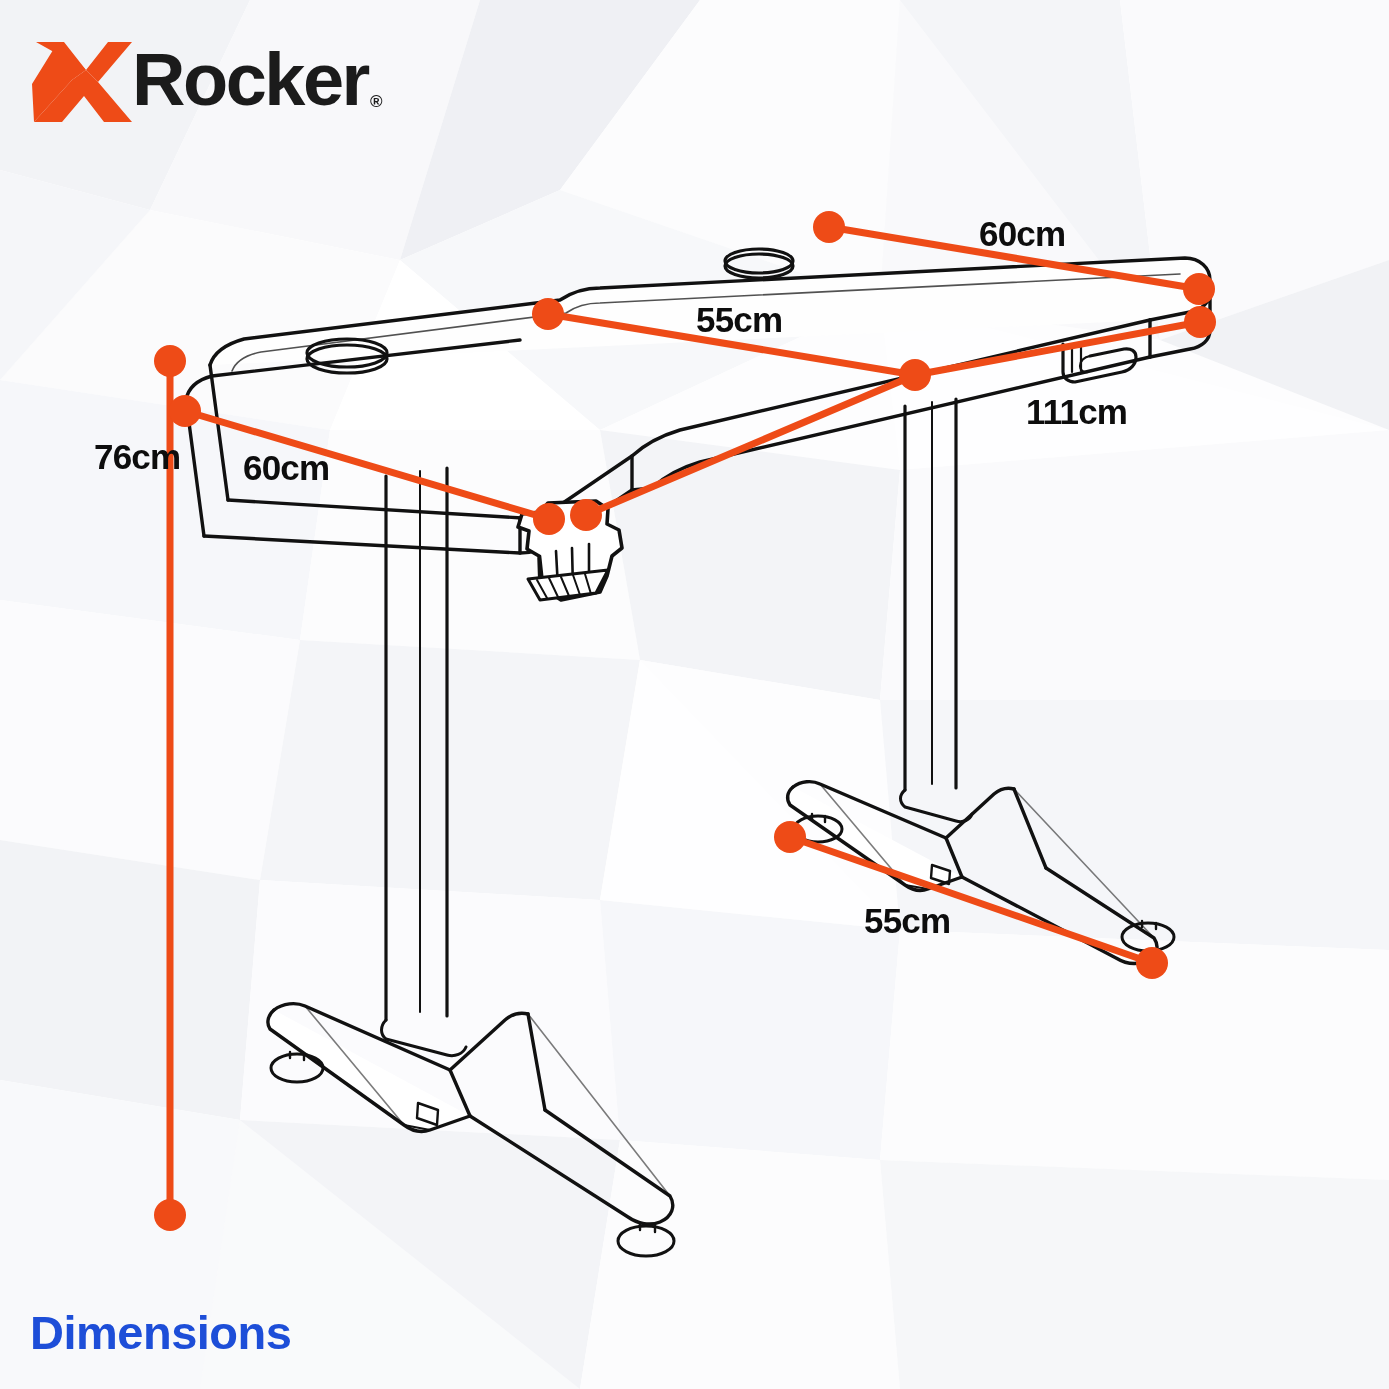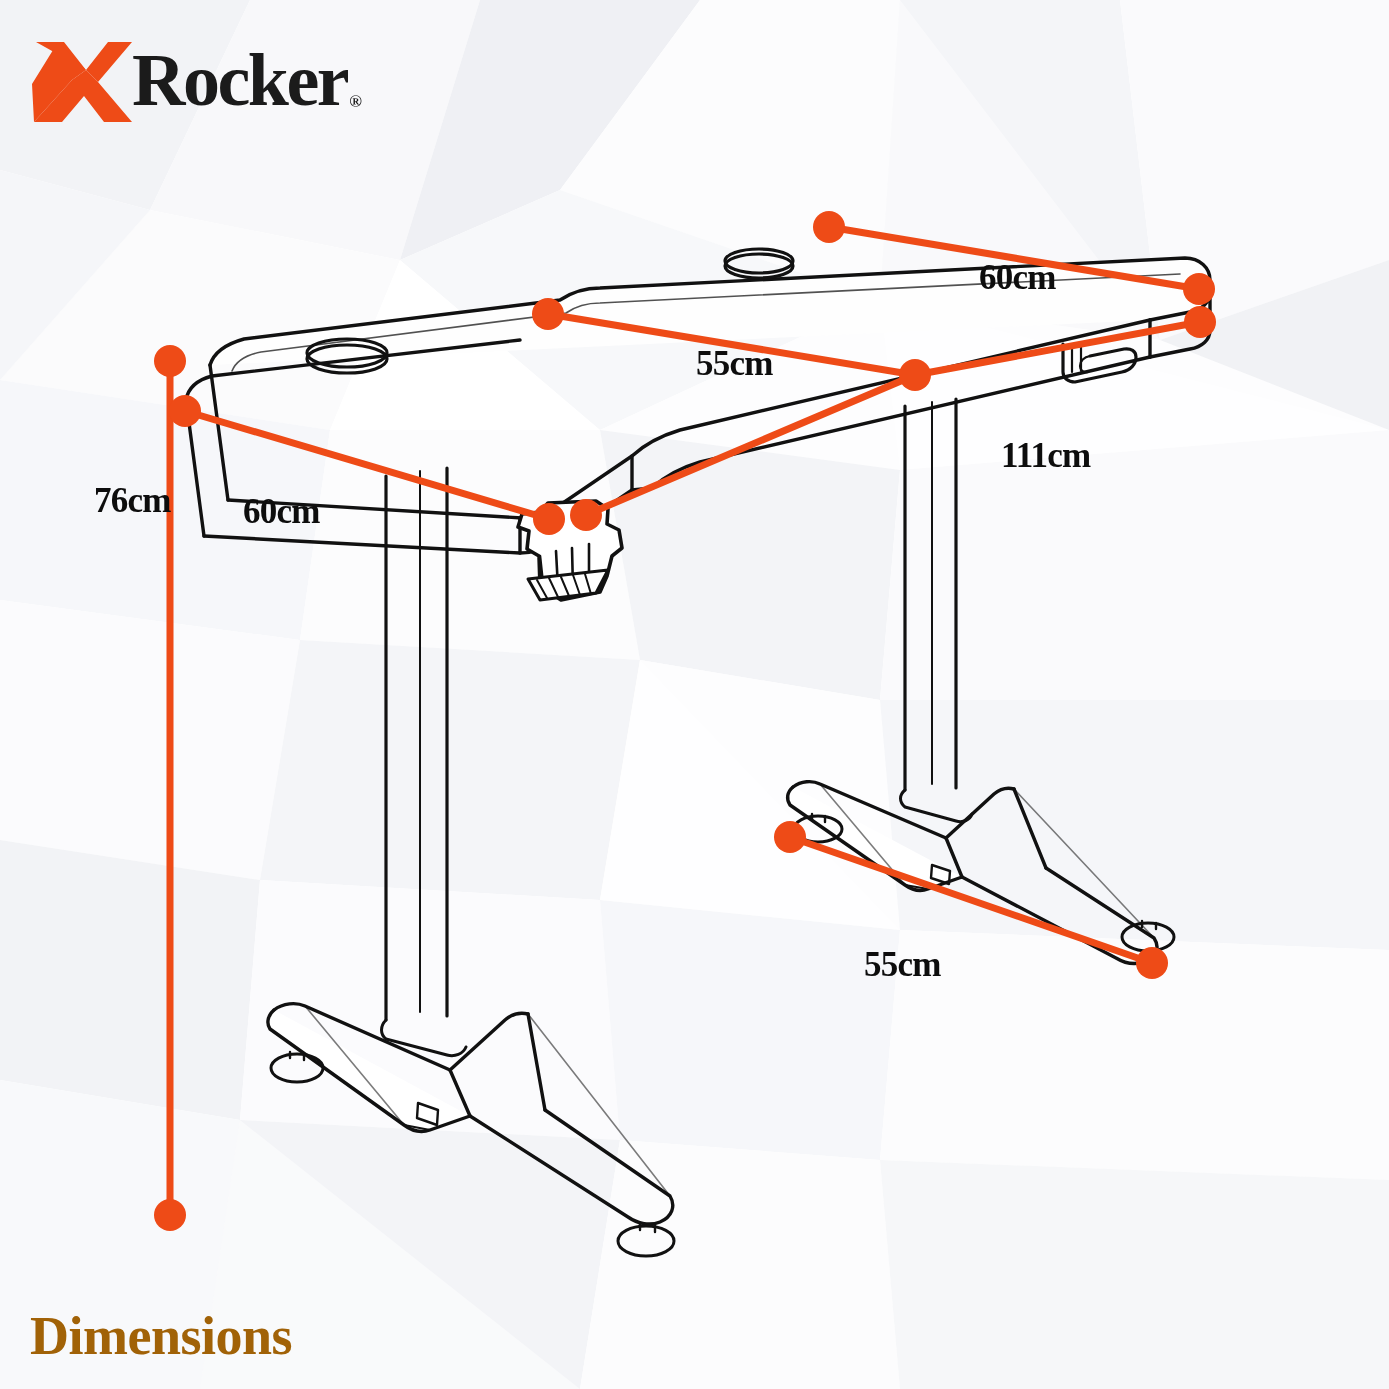--- a/index.html
+++ b/index.html
@@ -4,21 +4,21 @@
 <title>X Rocker Desk Dimensions</title>
 <style>
   html,body{margin:0;padding:0;}
   body{
     width:1389px;height:1389px;
     background:#ffffff;
     font-family:"Liberation Sans", sans-serif;
     overflow:hidden;
     position:relative;
   }
-  #stage{position:absolute;inset:0;width:1389px;height:1122px;font-family:Liberation Serif, serif;}
+  #stage{position:absolute;inset:0;width:1389px;height:1122px;}
   .layer{position:absolute;left:0;top:0;width:1389px;height:1389px;}
 
   
   #brand{
     position:absolute;left:28px;top:34px;
     display:flex;align-items:center;gap:0px;
     height:92px;
   }
   #brand .mark{width:108px;height:92px;display:block;}
   #brand .word{
@@ -35,37 +35,36 @@
     font-weight:700;
     color:#1b1b1b;
     position:relative;
     top:22px;
     left:2px;
   }
 
   
   #caption{
     position:absolute;left:30px;top:1305px;
-    font-size:54px;font-weight:700;color:#a16207;
+    font-size:47px;font-weight:700;color:#1d4ed8;
     letter-spacing:-0.5px;
   }
 
   
   .dimlabel{
     position:absolute;
     font-size:35px;
     font-weight:700;
     color:#0d0d0d;
     letter-spacing:-0.8px;
     white-space:nowrap;
-    margin-top:44px;
   }
   #lbl-top60{left:979px;top:214px;}
   #lbl-top55{left:696px;top:300px;}
-  #lbl-111 {left:1001px;top:392px;}
+  #lbl-111 {left:1026px;top:392px;}
   #lbl-76  {left:94px; top:437px;}
   #lbl-left60{left:243px;top:448px;}
   #lbl-base55{left:864px;top:901px;}
 </style>
 </head>
 <body>
 
 <div id="stage">
 
   <svg class="layer" viewBox="0 0 1389 1389" xmlns="http://www.w3.org/2000/svg">

